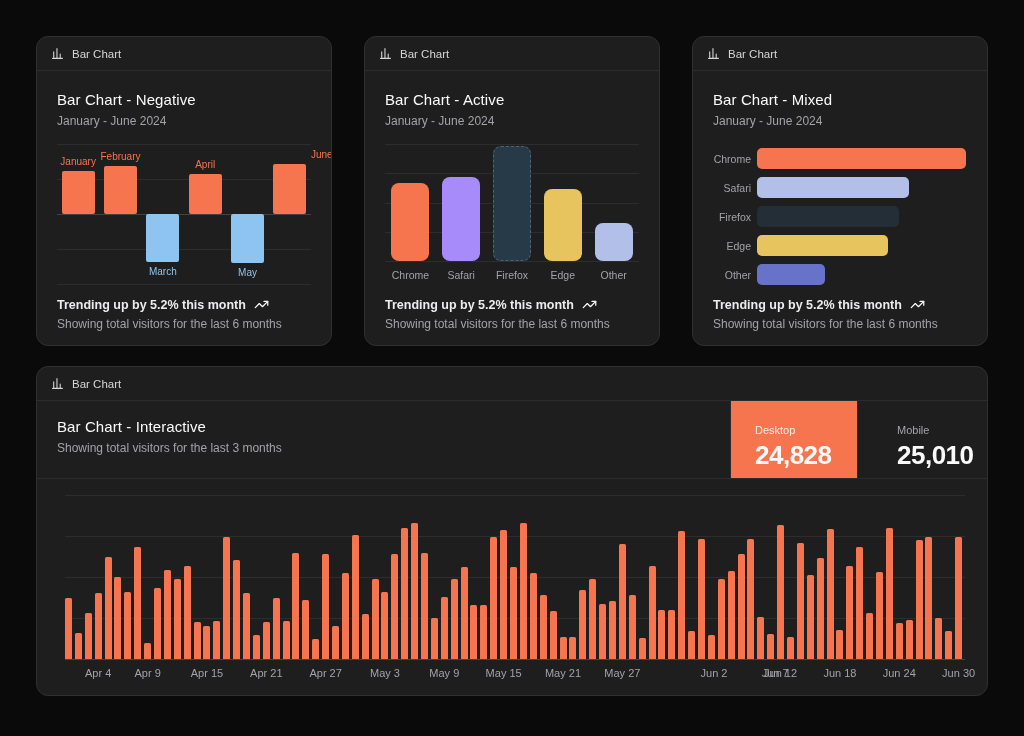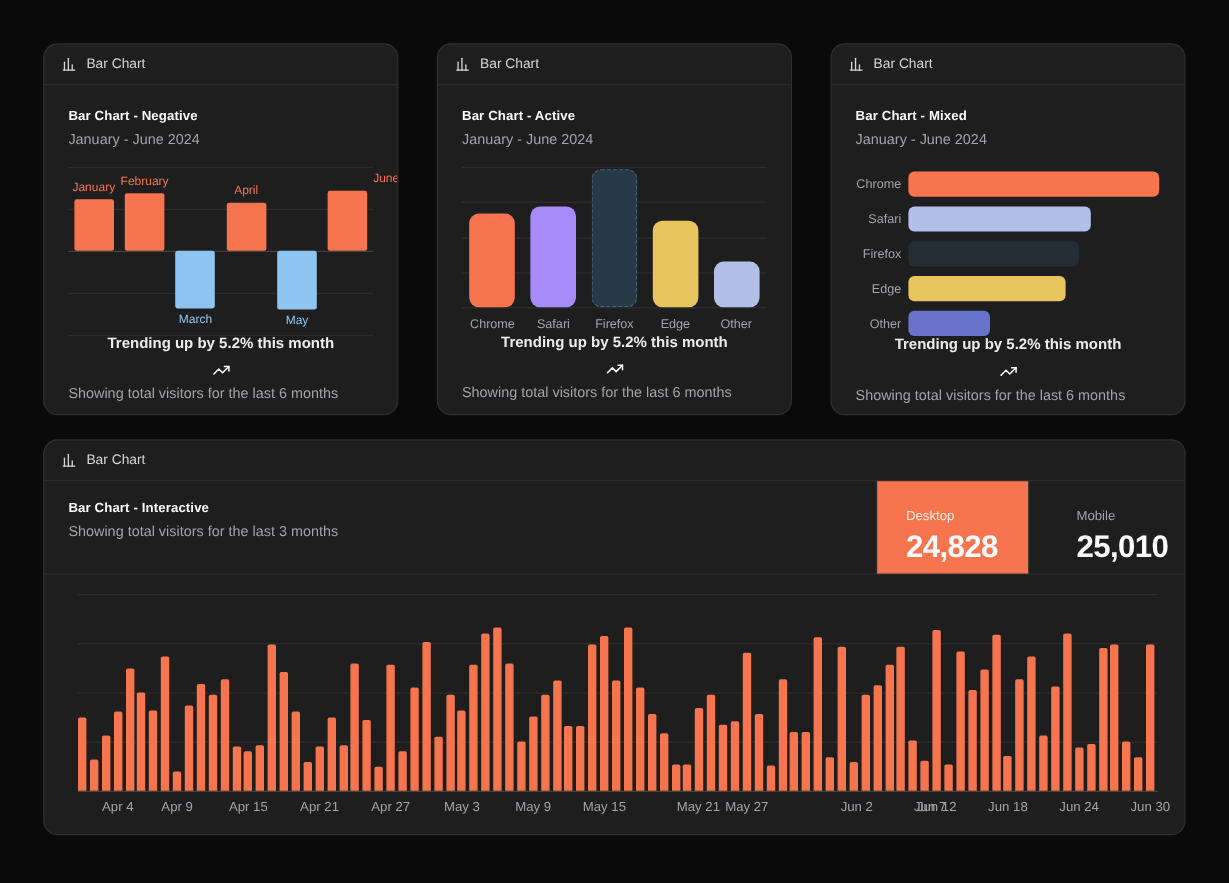--- a/index.html
+++ b/index.html
@@ -6,34 +6,34 @@
   html,body { background:#0a0a0a; }
   body { width:1024px; height:736px; font-family:"Liberation Sans",sans-serif; position:relative; overflow:hidden; }
   .page { position:absolute; inset:0; padding:36px 36px 0; display:flex; flex-direction:column; gap:20px; }
   .top-row { display:flex; gap:32px; }
   .card { background:#1e1e1f; border:1px solid #303032; border-radius:12px; overflow:hidden; display:flex; flex-direction:column; }
   .card.small { width:296px; height:310px; }
   .card.wide { width:952px; height:330px; }
   .card-topbar { flex:0 0 34px; display:flex; align-items:center; gap:8px; padding:0 14px; border-bottom:1px solid #2c2c2e; }
   .topbar-label { font-size:11.5px; color:#d6d6d8; }
   .card-body { flex:1; display:flex; flex-direction:column; padding:20px 20px 14px; }
-  .chart-title { font-size:11px; font-weight:700; color:#fafafa; letter-spacing:.1px; }
+  .chart-title { font-size:15px; font-weight:400; color:#fafafa; letter-spacing:.1px; }
   .chart-sub { margin-top:6px; font-size:12px; color:#a3a3a8; }
   .chart { position:relative; margin-top:16px; }
   #chart-negative { height:140px; }
   #chart-active { height:139px; }
   #chart-mixed { height:137px; margin-top:20px; }
   .gridline { position:absolute; left:0; right:0; height:1px; background:rgba(255,255,255,.07); }
   .gridline.strong { background:rgba(255,255,255,.17); }
   .bar { position:absolute; }
   .bar-label { position:absolute; font-size:10px; transform:translateX(-50%); white-space:nowrap; }
   .axis-label { position:absolute; font-size:10.5px; color:#a3a3a8; transform:translateX(-50%); white-space:nowrap; }
   .hrow-label { position:absolute; left:0; width:38px; font-size:10.5px; color:#a3a3a8; text-align:right; }
   .card-footer { margin-top:auto; }
-  .footer-line1 { display:flex; align-items:center; gap:8px; font-size:12.5px; font-weight:600; color:#ececee;flex-direction:column; }
+  .footer-line1 { display:flex; align-items:center; gap:8px; font-size:12.5px; font-weight:600; color:#ececee; }
   .footer-line2 { margin-top:5px; font-size:12px; color:#a3a3a8; }
   
   .iheader { display:flex; align-items:stretch; flex:0 0 78px; border-bottom:1px solid #2c2c2e; }
   .iheader-text { flex:1; padding:17px 20px; }
   .toggle { position:relative; width:127px; border:0; border-left:1px solid #2c2c2e; background:transparent; text-align:left; padding:15px 0 0 24px; cursor:pointer; font-family:inherit; }
   .toggle:last-child { width:130px;padding-left:39px; }
   .toggle .t-label { display:block; font-size:11px; color:#a3a3a8; }
   .toggle .t-value { display:block; margin-top:4px; font-size:26px; font-weight:700; color:#fafafa; letter-spacing:-.5px; }
   .toggle.active { background:#f6754e; }
   .toggle.active .t-label { color:rgba(255,255,255,.85); }
@@ -316,21 +316,21 @@
         </div>
       <div class="iticks" id="chart-interactive-ticks">
           <div class="itick" style="left: 33.1703px;">Apr 4</div>
           <div class="itick" style="left: 82.6209px;">Apr 9</div>
           <div class="itick" style="left: 141.962px;">Apr 15</div>
           <div class="itick" style="left: 201.302px;">Apr 21</div>
           <div class="itick" style="left: 260.643px;">Apr 27</div>
           <div class="itick" style="left: 319.984px;">May 3</div>
           <div class="itick" style="left: 379.324px;">May 9</div>
           <div class="itick" style="left: 438.665px;">May 15</div>
-          <div class="itick" style="left: 517px;">May 21</div>
+          <div class="itick" style="left: 498px;">May 21</div>
           <div class="itick" style="left: 557.346px; text-align: center;">May 27</div>
           <div class="itick" style="left: 649px; text-align: center;">Jun 2</div>
           <div class="itick" style="left: 666.137px; margin-left: 44px;">Jun 7</div>
           <div class="itick" style="left: 715.588px;">Jun 12</div>
           <div class="itick" style="left: 774.929px;">Jun 18</div>
           <div class="itick" style="left: 834.269px;">Jun 24</div>
           <div class="itick" style="left: 893.61px;">Jun 30</div>
         </div>
     </div>
   </section>

